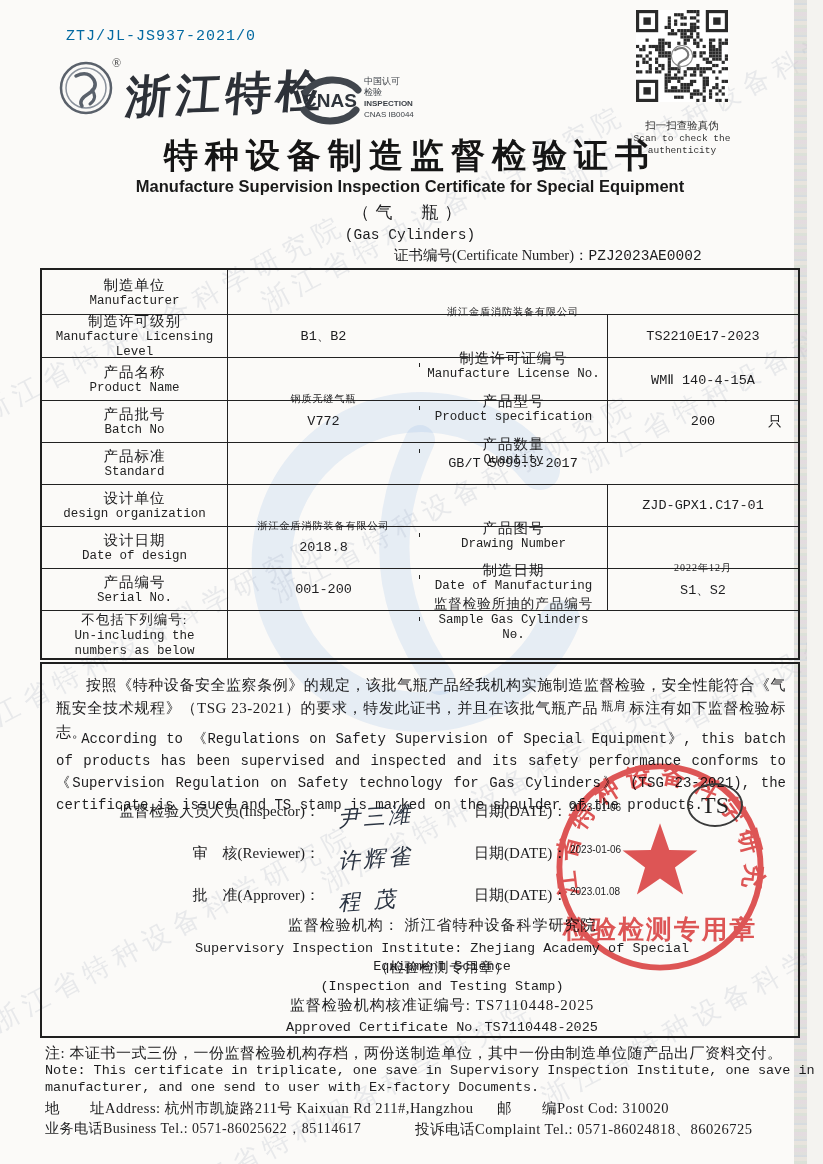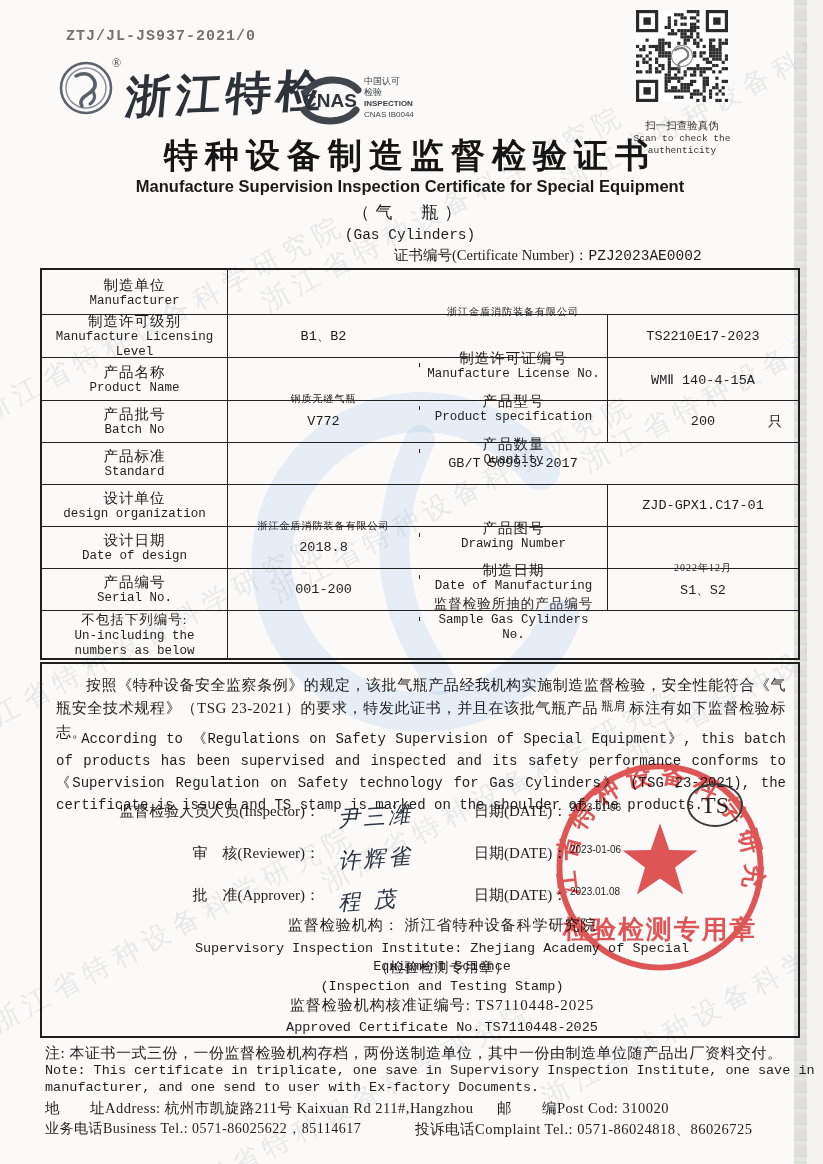--- a/index.html
+++ b/index.html
@@ -8,21 +8,21 @@
   
   .scan-strip{position:absolute;right:16px;top:0;width:13px;height:100%;opacity:.55;
     background:repeating-linear-gradient(180deg,#c9c9c6 0 3px,#b9c3cc 3px 5px,#d8d2c8 5px 9px,#c3cdbf 9px 12px,#cfc3cb 12px 16px);}
   .scan-edge{position:absolute;right:0;top:0;width:16px;height:100%;background:#f4f3f0;}
   
   .wm{position:absolute;font-size:27px;letter-spacing:7px;color:rgba(125,138,158,.15);
       white-space:nowrap;transform:rotate(-28deg);pointer-events:none;}
   .wm-logo{position:absolute;pointer-events:none;}
   
   .doc-code{position:absolute;left:66px;top:28px;font-family:"Liberation Mono","DejaVu Sans Mono",monospace;
-            font-size:15px;letter-spacing:1px;color:#737373;font-weight:bold;}
+            font-size:15px;letter-spacing:1px;color:#0369a1;}
   .emblem{position:absolute;left:58px;top:60px;width:56px;height:56px;}
   .reg{position:absolute;left:112px;top:56px;font-size:12px;color:#444;}
   .brand{position:absolute;left:126px;top:64px;font-size:45px;font-weight:700;color:#2d3138;
          letter-spacing:5px;transform:skewX(-7deg) rotate(-2deg);font-family:"Liberation Serif",serif;}
   .cnas{position:absolute;left:292px;top:72px;width:150px;height:56px;}
   .cnas-side{position:absolute;left:364px;top:76px;line-height:11px;color:#3a3f45;}
   .cnas-side .s1{font-size:9px;}
   .cnas-side .s2{font-size:9px;}
   .cnas-side .s3{font-size:8px;font-weight:700;font-family:"Liberation Sans",sans-serif;}
   .cnas-side .s4{font-size:8px;font-weight:400;font-family:"Liberation Sans",sans-serif;}

